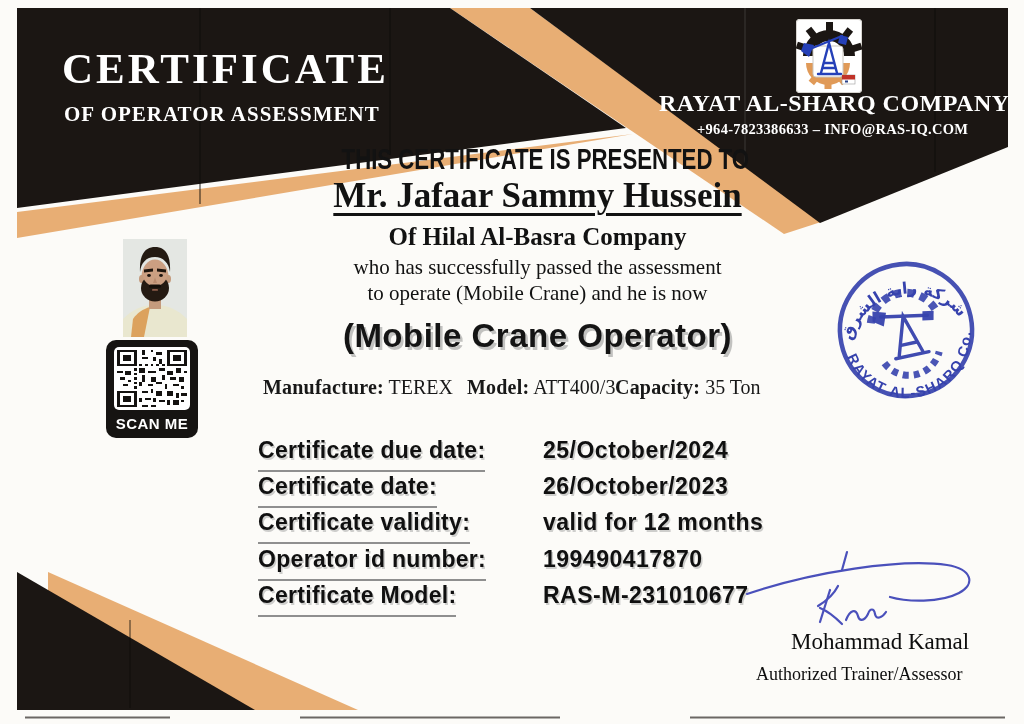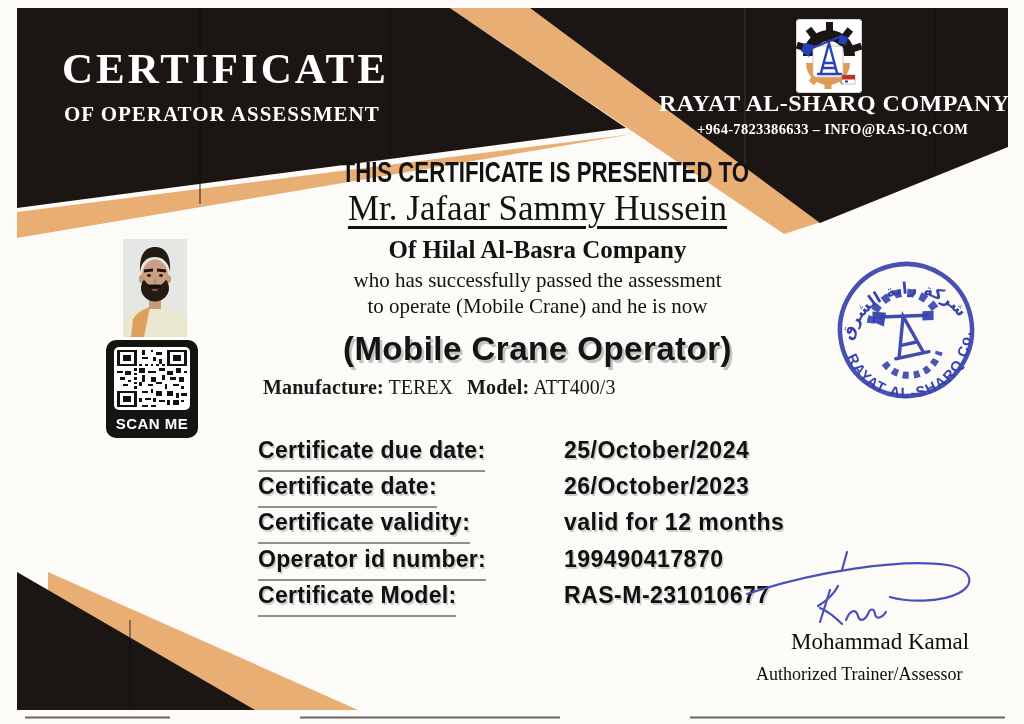--- a/index.html
+++ b/index.html
@@ -14,25 +14,25 @@
   .cert-sub{left:64px;top:102px;font-weight:bold;font-size:21px;color:#ffffff;
             letter-spacing:1px;white-space:nowrap;}
   .logo-box{left:796px;top:19px;width:66px;height:74px;background:#ffffff;border-radius:4px;
             box-shadow:0 0 0 1px #d8d5d0 inset;}
   .co-name{left:659px;top:90px;font-weight:bold;font-size:24px;color:#ffffff;
            letter-spacing:.5px;white-space:nowrap;}
   .co-contact{left:697px;top:121px;font-weight:bold;font-size:14.5px;color:#ffffff;
               letter-spacing:.3px;white-space:nowrap;}
 
   
-  .center-block{left:270px;top:158px;width:535px;text-align:center;color:#121212;}
+  .center-block{left:270px;top:145px;width:535px;text-align:center;color:#121212;}
   .intro-wrap{height:30px;line-height:28px;}
   .intro{display:inline-block;font-family:"Liberation Sans",sans-serif;font-weight:bold;
          font-size:30px;transform:scaleX(.74);white-space:nowrap;letter-spacing:0;}
-  .name{font-weight:normal;font-size:35px;margin-top:1px;white-space:nowrap;
+  .name{font-weight:bold;font-size:35px;margin-top:1px;white-space:nowrap;
         text-decoration:underline;text-decoration-thickness:3px;text-underline-offset:6px;}
   .ofco{font-weight:bold;font-size:25px;margin-top:7px;white-space:nowrap;}
   .body-line{font-size:21px;line-height:26px;white-space:nowrap;}
   .body-line.first{margin-top:3px;}
   .role{font-family:"Liberation Sans",sans-serif;font-weight:700;font-size:33px;margin-top:11px;
         letter-spacing:.5px;white-space:nowrap;color:#141414;
         text-shadow:2.5px 2.5px 0 rgba(125,125,125,.45);}
 
   
   .photo{left:123px;top:239px;width:64px;height:98px;}
@@ -46,21 +46,21 @@
   .equip{top:376px;font-size:20px;color:#181818;white-space:nowrap;}
   .equip b{letter-spacing:.2px;}
   .equip-manufacture{left:263px;} .equip-model{left:467px;} .equip-capacity{left:615px;}
 
   
   .details{left:258px;top:437px;width:520px;}
   .drow{position:relative;height:36.2px;}
   .dlabel{display:inline-block;font-family:"Liberation Sans",sans-serif;font-weight:bold;
           font-size:23px;color:#101010;border-bottom:2.5px solid #8f8f8f;padding-bottom:6px;
           letter-spacing:.3px;text-shadow:1.5px 1.5px 0 rgba(150,150,150,.45);white-space:nowrap;}
-  .dvalue{position:absolute;left:306px;top:0;font-family:"Liberation Sans",sans-serif;
+  .dvalue{position:absolute;left:285px;top:0;font-family:"Liberation Sans",sans-serif;
           font-weight:bold;font-size:23px;color:#101010;letter-spacing:.5px;white-space:nowrap;
           text-shadow:1.5px 1.5px 0 rgba(150,150,150,.45);}
 
   
   .stamp{left:832px;top:256px;width:148px;height:148px;}
   .sig{left:742px;top:550px;width:250px;height:95px;}
   .signer-name{left:791px;top:629px;font-size:23px;color:#0d0d0d;white-space:nowrap;}
   .signer-role{left:756px;top:664px;font-size:18px;color:#0d0d0d;white-space:nowrap;}
 </style>
 </head>
@@ -232,20 +232,24 @@
   </div>
 
   <div class="abs equip equip-manufacture">
     <b>Manufacture:</b>
     <span>TEREX</span>
   </div>
   <div class="abs equip equip-model">
     <b>Model:</b>
     <span>ATT400/3</span>
   </div>
+  <div class="abs equip equip-capacity">
+    <b>Capacity:</b>
+    <span>35 Ton</span>
+  </div>
 
   <div class="abs details">
     <div class="drow">
       <span class="dlabel">Certificate due date:</span>
       <span class="dvalue">25/October/2024</span>
     </div>
     <div class="drow">
       <span class="dlabel">Certificate date:</span>
       <span class="dvalue">26/October/2023</span>
     </div>

